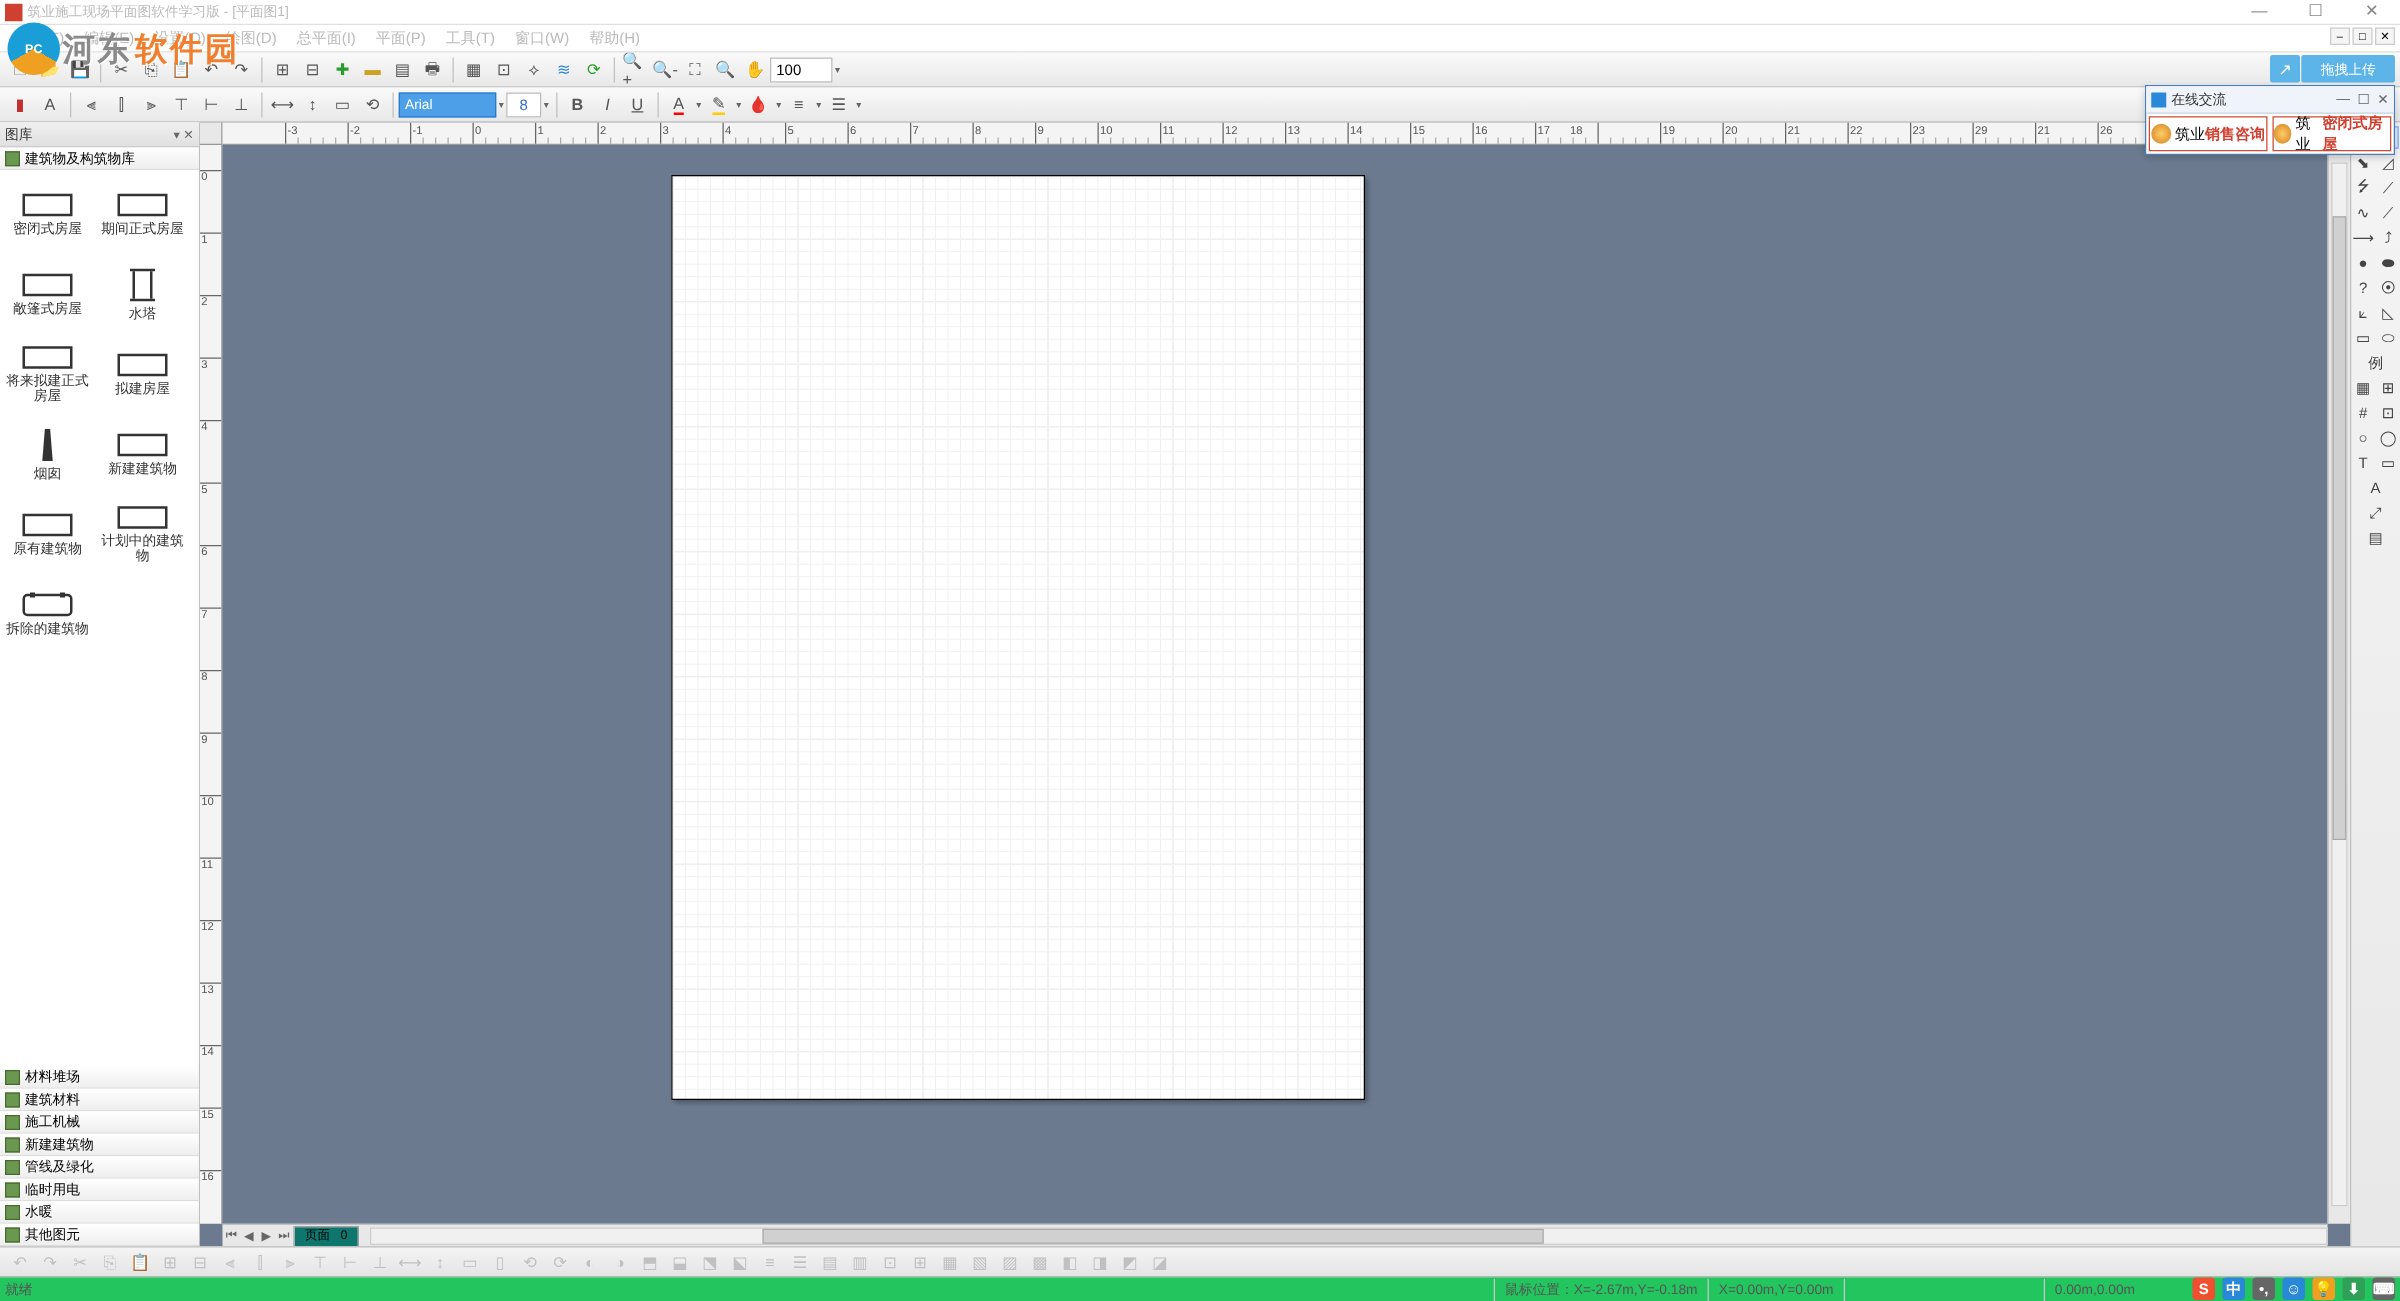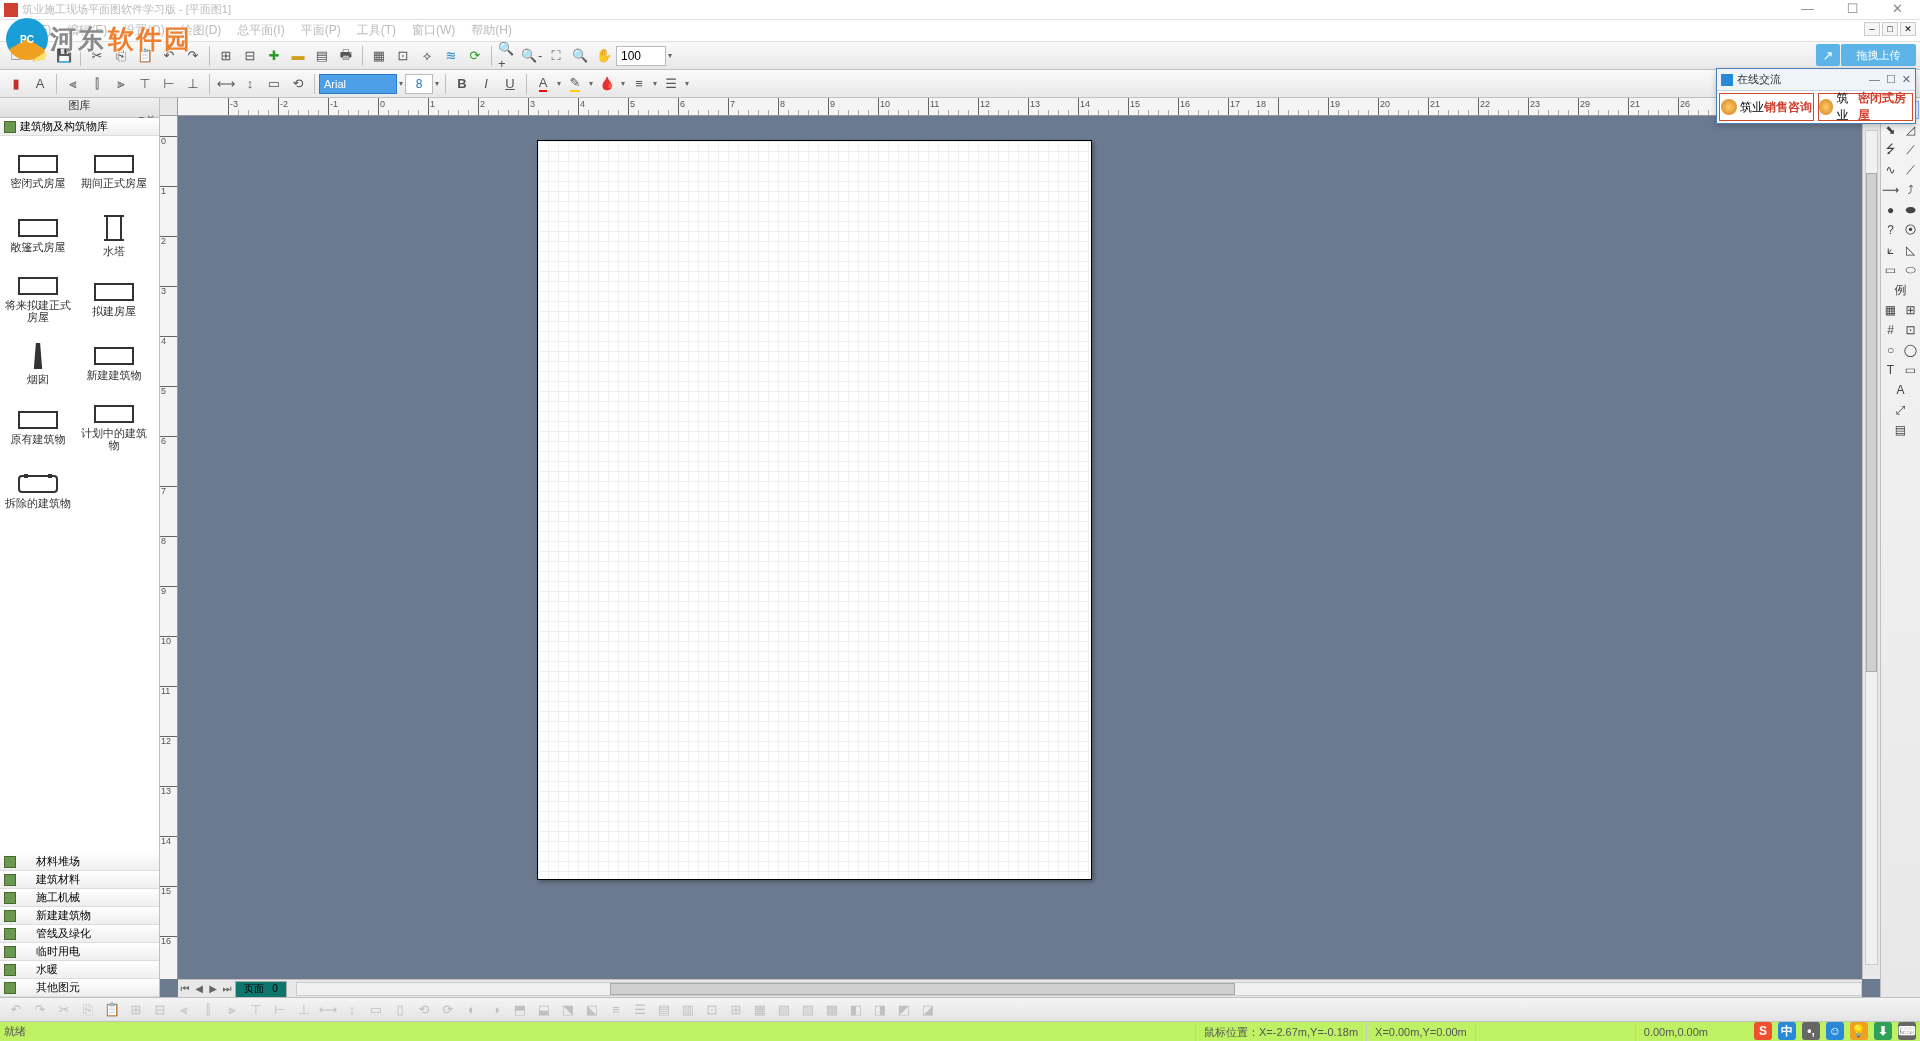--- a/index.html
+++ b/index.html
@@ -39,37 +39,37 @@
 .chat-title .sp { margin-left: auto; display: flex; gap: 6px; color: #666; }
 .chat-title .sp span { cursor: pointer; font-size: 11px; }
 .chat-body { display: flex; }
 .chat-btn { flex: 1; height: 28px; display: flex; align-items: center; justify-content: center; border: 1px solid #d04a30; margin: 2px; background: #fff; font-size: 12px; cursor: pointer; }
 .chat-btn .qq { width:16px;height:16px;background:radial-gradient(#ffcc66,#d08020);border-radius:50%;margin-right:3px; }
 .chat-btn b { color: #d04030; font-weight: bold; }
 
 .main-area { position: absolute; left: 0; top: 98px; right: 0; bottom: 44px; display: flex; }
 
 .library { width: 160px; background: #f8f8f8; border-right: 1px solid #c0c0c0; display: flex; flex-direction: column; }
-.lib-header { height: 20px; background: linear-gradient(#f0f0f0,#e0e0e0); border-bottom: 1px solid #c0c0c0; display: flex; align-items: center; padding: 0 4px; font-size: 11px; color: #333; flex-direction: column; }
+.lib-header { height: 20px; background: linear-gradient(#f0f0f0,#e0e0e0); border-bottom: 1px solid #c0c0c0; display: flex; align-items: center; padding: 0 4px; font-size: 11px; color: #333; }
 .lib-header .pin { margin-left: auto; font-size: 10px; color: #666; }
 .lib-cat { height: 18px; background: linear-gradient(#fff,#eee); border-bottom: 1px solid #ddd; display: flex; align-items: center; padding: 0 4px; font-size: 11px; cursor: pointer; }
 .lib-cat .ic { width: 12px; height: 12px; background: #6a9850; margin-right: 4px; border: 1px solid #486830; }
 .lib-items { flex: 1; background: #fff; overflow-y: auto; padding: 4px 0; display: flex; flex-wrap: wrap; align-content: flex-start; }
 .lib-item { width: 76px; height: 64px; display: flex; flex-direction: column; align-items: center; justify-content: center; cursor: pointer; padding: 4px 2px; }
 .lib-item .sym { width: 40px; height: 18px; border: 2px solid #333; background: #fff; margin-bottom: 4px; }
 .lib-item .sym.tower { width: 20px; height: 26px; border: none; border-top: 2px solid #333; border-bottom: 2px solid #333; position: relative; }
 .lib-item .sym.tower::before, .lib-item .sym.tower::after { content:''; position:absolute; width:2px; background:#333; top:0; bottom:0; }
 .lib-item .sym.tower::before{left:2px;} .lib-item .sym.tower::after{right:2px;}
 .lib-item .sym.chimney { width: 14px; height: 26px; border: none; background: linear-gradient(#333,#333); clip-path: polygon(35% 0,65% 0,80% 100%,20% 100%); }
 .lib-item .sym.bracket { border: 2px solid #333; border-radius: 4px; position:relative; }
 .lib-item .sym.bracket::before,.lib-item .sym.bracket::after{content:'';position:absolute;width:4px;height:4px;background:#333;top:-3px;}
 .lib-item .sym.bracket::before{left:4px;} .lib-item .sym.bracket::after{right:4px;}
 .lib-item .lbl { font-size: 11px; color: #333; text-align: center; line-height: 12px; }
 .lib-cats-bottom { }
-.lib-cats-bottom .lib-cat { height: 18px; gap: 16px; }
+.lib-cats-bottom .lib-cat { height: 18px; }
 
 .ruler-corner { width: 18px; height: 18px; background: #e8e8e8; border-right: 1px solid #999; border-bottom: 1px solid #999; position: absolute; left: 0; top: 0; }
 .ruler-h { position: absolute; left: 18px; right: 18px; top: 0; height: 18px; background: #f4f4f4; border-bottom: 1px solid #999; overflow: hidden; }
 .ruler-v { position: absolute; left: 0; top: 18px; bottom: 18px; width: 18px; background: #f4f4f4; border-right: 1px solid #999; overflow: hidden; }
 .ruler-h .tick { position: absolute; top: 0; width: 1px; height: 18px; background: #aaa; }
 .ruler-h .tick.major { background: #666; }
 .ruler-h .tlabel { position: absolute; top: 1px; font-size: 9px; color: #555; transform: translateX(2px); }
 .ruler-v .tick { position: absolute; left: 0; height: 1px; width: 18px; background: #aaa; }
 .ruler-v .tlabel { position: absolute; left: 1px; font-size: 9px; color: #555; }
 
@@ -95,21 +95,21 @@
 
 .side-tools { width: 40px; background: linear-gradient(#f4f4f4,#e8e8e8); border-left: 1px solid #c0c0c0; display: flex; flex-direction: column; align-items: center; padding-top: 2px; }
 .side-tools .row { display: flex; }
 .side-tools .t { width: 18px; height: 18px; margin: 1px; display: flex; align-items: center; justify-content: center; font-size: 12px; color: #444; cursor: pointer; border: 1px solid transparent; }
 .side-tools .t.sel { border: 1px solid #8af; background: #def; }
 .side-tools .t.big { width: 36px; }
 
 .bottom-toolbar { position: absolute; left: 0; right: 0; bottom: 20px; height: 24px; background: linear-gradient(#f4f4f4,#e4e4e4); border-top: 1px solid #c0c0c0; display: flex; align-items: center; padding: 0 4px; }
 .bottom-toolbar .tb-btn { color: #c0c0c0; }
 
-.statusbar { position: absolute; left: 0; right: 0; bottom: 0; height: 20px; background: #bef264; border-top: 1px solid #c0c0c0; display: flex; align-items: center; font-size: 11px; color: #555; padding: 0 4px; }
+.statusbar { position: absolute; left: 0; right: 0; bottom: 0; height: 20px; background: #22c55e; border-top: 1px solid #c0c0c0; display: flex; align-items: center; font-size: 11px; color: #555; padding: 0 4px; }
 .statusbar .cell { border-left: 1px solid #c8c8c8; padding: 0 8px; height: 18px; line-height: 18px; }
 .statusbar .spacer { flex: 1; }
 
 .tray { position: absolute; right: 4px; bottom: 0; height: 20px; display: flex; align-items: center; gap: 6px; z-index: 700; }
 .tray .ti { width: 18px; height: 18px; border-radius: 3px; display: flex; align-items: center; justify-content: center; font-size: 12px; font-weight: bold; color: #fff; cursor: pointer; }
 </style>
 </head>
 <body>
 
 <div class="titlebar">

